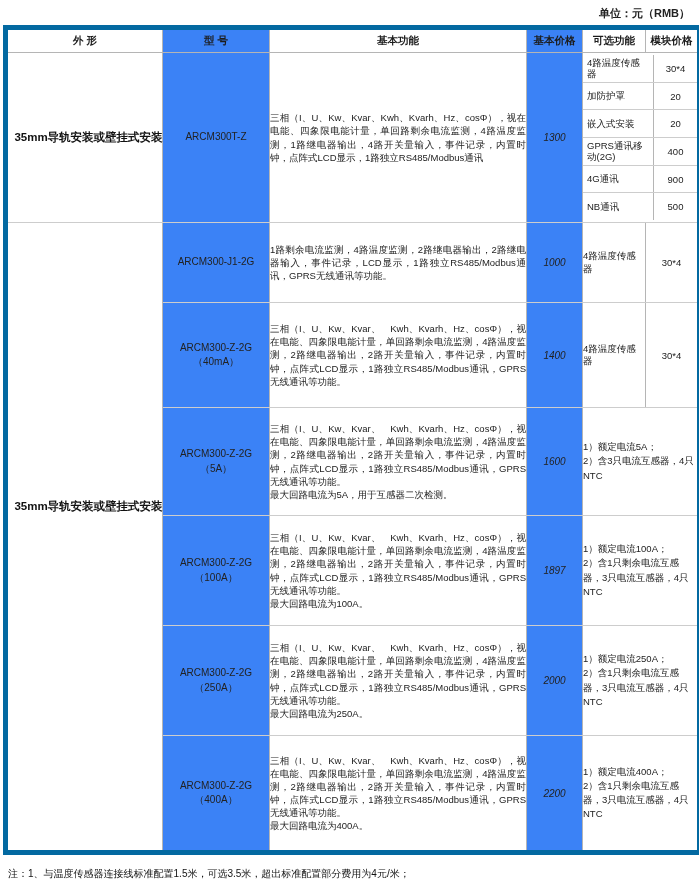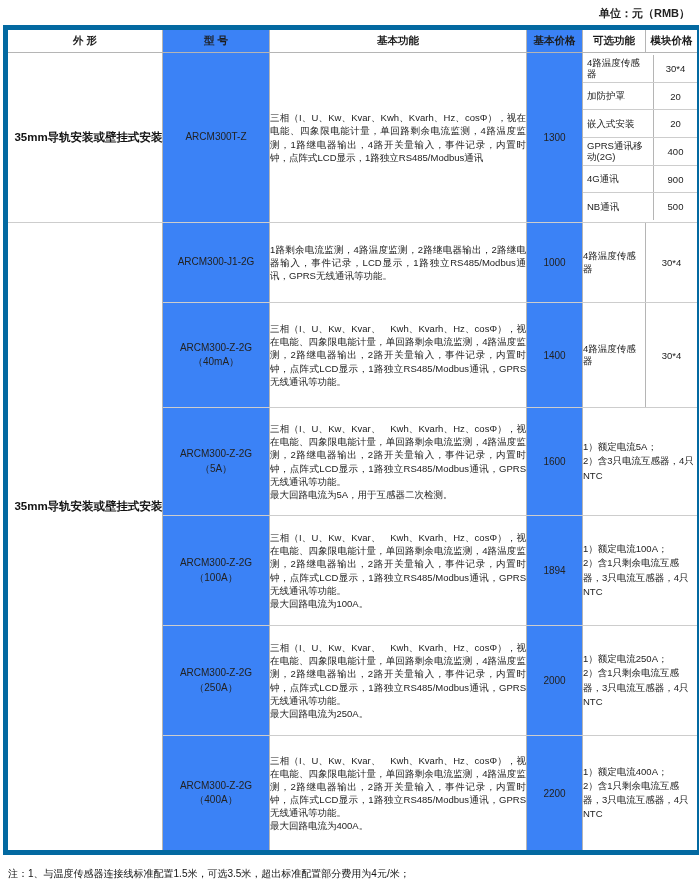--- a/index.html
+++ b/index.html
@@ -29,21 +29,21 @@
   .appearance-cell{
     text-align:center;vertical-align:middle;padding:4px 2px;
   }
   .appearance-inner{display:flex;flex-direction:row;align-items:center;justify-content:center;gap:7px;}
   .photo-caption{font-size:11.5px;font-weight:bold;color:#111;white-space:nowrap;}
   .model-cell{text-align:center;font-size:10px;color:#222;line-height:1.45;margin-left:14px;}
   .functions-cell{
     font-size:9.5px;line-height:1.38;padding:4px 7px;text-align:justify;color:#222;
   }
   .functions-extra{display:block;text-align:left;}
-  .price-cell{text-align:center;font-size:10px;color:#222;}
+  .price-cell{text-align:center;font-size:10px;color:#222;font-style:italic;}
   .options-host{padding:0;vertical-align:top;}
   .opt-grid{display:flex;flex-direction:column;height:165px;}
   .og-row{flex:1;display:flex;border-bottom:1px solid #cdcdcd;min-height:0;}
   .og-row:last-child{border-bottom:none;}
   .og-label{
     width:62px;flex:none;border-right:1px solid #b5b5b5;padding:1px 4px;
     display:flex;align-items:center;font-size:9.5px;line-height:1.18;color:#222;
   }
   .og-price{flex:1;display:flex;align-items:center;justify-content:center;font-size:9.5px;color:#222;}
   .opt-label-cell{font-size:9.5px;line-height:1.3;padding:2px 5px;color:#222;}
@@ -263,21 +263,21 @@
 
       <tr class="r5">
         <td class="model-cell gray">
           <div>ARCM300-Z-2G</div>
           <div>（100A）</div>
         </td>
         <td class="functions-cell">
           <span>三相（I、U、Kw、Kvar、　Kwh、Kvarh、Hz、cosΦ），视在电能、四象限电能计量，单回路剩余电流监测，4路温度监测，2路继电器输出，2路开关量输入，事件记录，内置时钟，点阵式LCD显示，1路独立RS485/Modbus通讯，GPRS无线通讯等功能。</span>
           <span class="functions-extra">最大回路电流为100A。</span>
         </td>
-        <td class="price-cell gray">1894</td>
+        <td class="price-cell gray">1897</td>
         <td class="opt-merged-cell" colspan="2">1）额定电流100A；
 2）含1只剩余电流互感器，3只电流互感器，4只NTC</td>
       </tr>
 
       <tr class="r6">
         <td class="model-cell gray">
           <div>ARCM300-Z-2G</div>
           <div>（250A）</div>
         </td>
         <td class="functions-cell">

